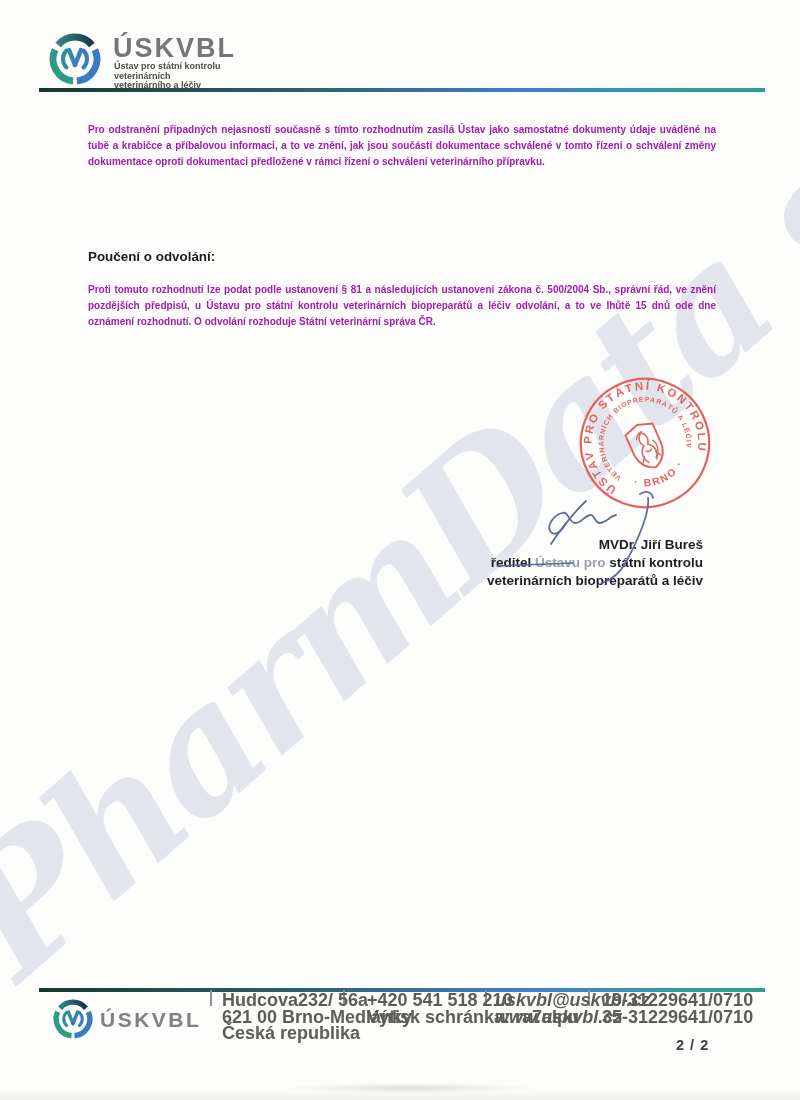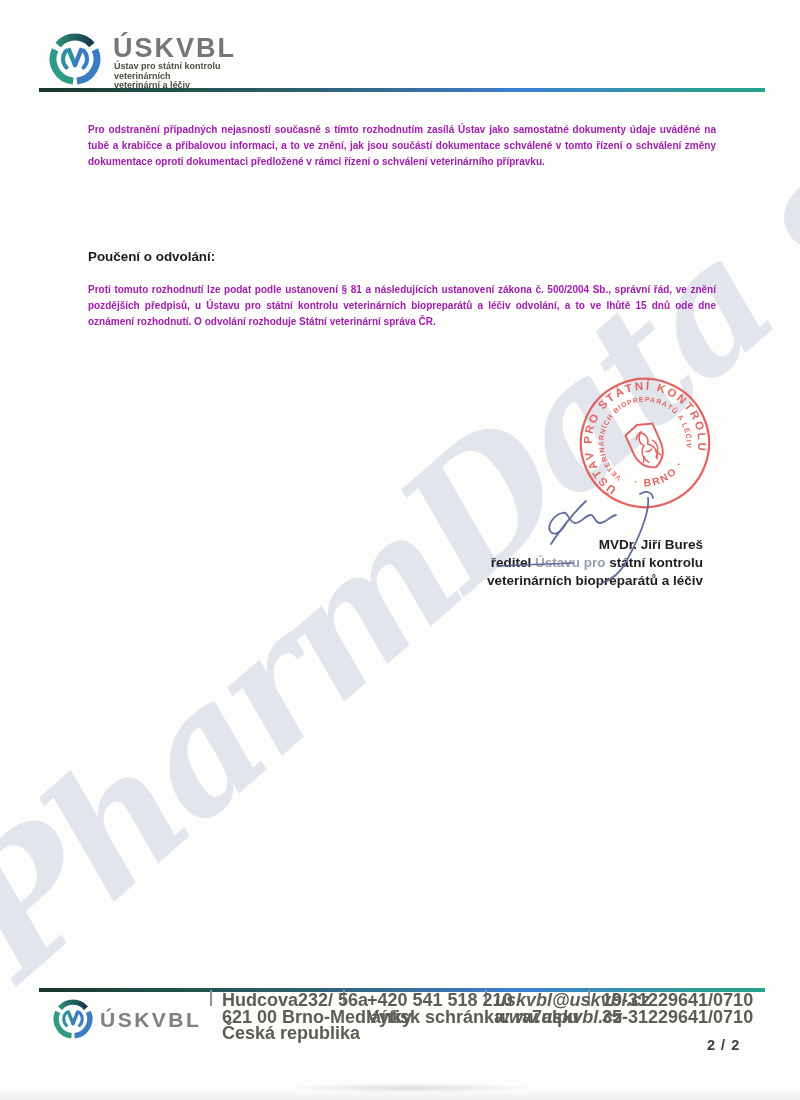--- a/index.html
+++ b/index.html
@@ -65,21 +65,21 @@
     font-size:18px; font-weight:600; line-height:16.5px; color:#5d5d57;
   }
   .fcol.c-addr{left:222px;}
   .fcol.c-phone{left:355px;margin-left:12px;}
   .fcol.c-web{left:495px;font-style:italic;}
   .fcol.c-bank{left:602px;text-align:right;}
   .fdiv{position:absolute; top:990px; width:1.5px; height:16px; background:#8f9094; z-index:2;}
   .fdiv.d1{left:210px;} .fdiv.d2{left:343px;} .fdiv.d3{left:485px;} .fdiv.d4{left:588px;}
   .pageno{
     position:absolute; left:676px; top:1037px; z-index:2;
-    font-size:14.5px; font-weight:800; letter-spacing:1px; color:#404044;margin-left:31px;
+    font-size:14.5px; font-weight:800; letter-spacing:1px; color:#404044;
   }
   .artifact{
     position:absolute; left:280px; top:1083px; width:260px; height:10px; z-index:1;
     background:radial-gradient(ellipse at center, rgba(140,140,140,.28), rgba(140,140,140,0) 70%);
   }
   .edge-shade{
     position:absolute; left:0; top:1090px; width:800px; height:10px; z-index:1;
     background:linear-gradient(180deg, rgba(120,120,120,0), rgba(120,120,120,.12));
   }
 </style>
@@ -102,21 +102,21 @@
     <path d="M 49.9 20.7 A 22 22 0 0 1 31.9 51.9" fill="none" stroke="#3a7cc2" stroke-width="7"></path>
     <path d="M 21.5 21.5 A 12 12 0 0 0 21.5 38.5" fill="none" stroke="#2f8fa0" stroke-width="4" stroke-linecap="round"></path>
     <path d="M 38.5 21.5 A 12 12 0 0 1 38.5 38.5" fill="none" stroke="#3a7cc2" stroke-width="4" stroke-linecap="round"></path>
     <path d="M 24 21 L 30 36" fill="none" stroke="#2f8fa0" stroke-width="4.5" stroke-linecap="round"></path>
     <path d="M 36 21 L 30 36" fill="none" stroke="#3a7cc2" stroke-width="4.5" stroke-linecap="round"></path>
   </svg>
   <div class="hdr-brand">ÚSKVBL</div>
   <div class="hdr-sub">
     <div>Ústav pro státní kontrolu</div>
     <div>veterinárních</div>
-    <div>veterinární a léčiv</div>
+    <div>veterinárního a léčiv</div>
   </div>
   <div class="rule hdr"></div>
 
   <div class="para p1"><span>Pro odstranění případných nejasností současně s tímto rozhodnutím zasílá Ústav jako samostatné dokumenty </span><b>údaje uváděné na tubě a krabičce a příbalovou informaci</b><span>, a to ve znění, jak jsou součástí dokumentace schválené v tomto řízení o schválení změny dokumentace oproti dokumentaci předložené v rámci řízení o schválení veterinárního přípravku.</span></div>
 
   <div class="appeal">Poučení o odvolání:</div>
 
   <div class="para p2">Proti tomuto rozhodnutí lze podat podle ustanovení § 81 a následujících ustanovení zákona č. 500/2004 Sb., správní řád, ve znění pozdějších předpisů, u Ústavu pro státní kontrolu veterinárních biopreparátů a léčiv odvolání, a to ve lhůtě 15 dnů ode dne oznámení rozhodnutí. O odvolání rozhoduje Státní veterinární správa ČR.</div>
 
   <svg class="stamp" viewBox="0 0 140 140">

